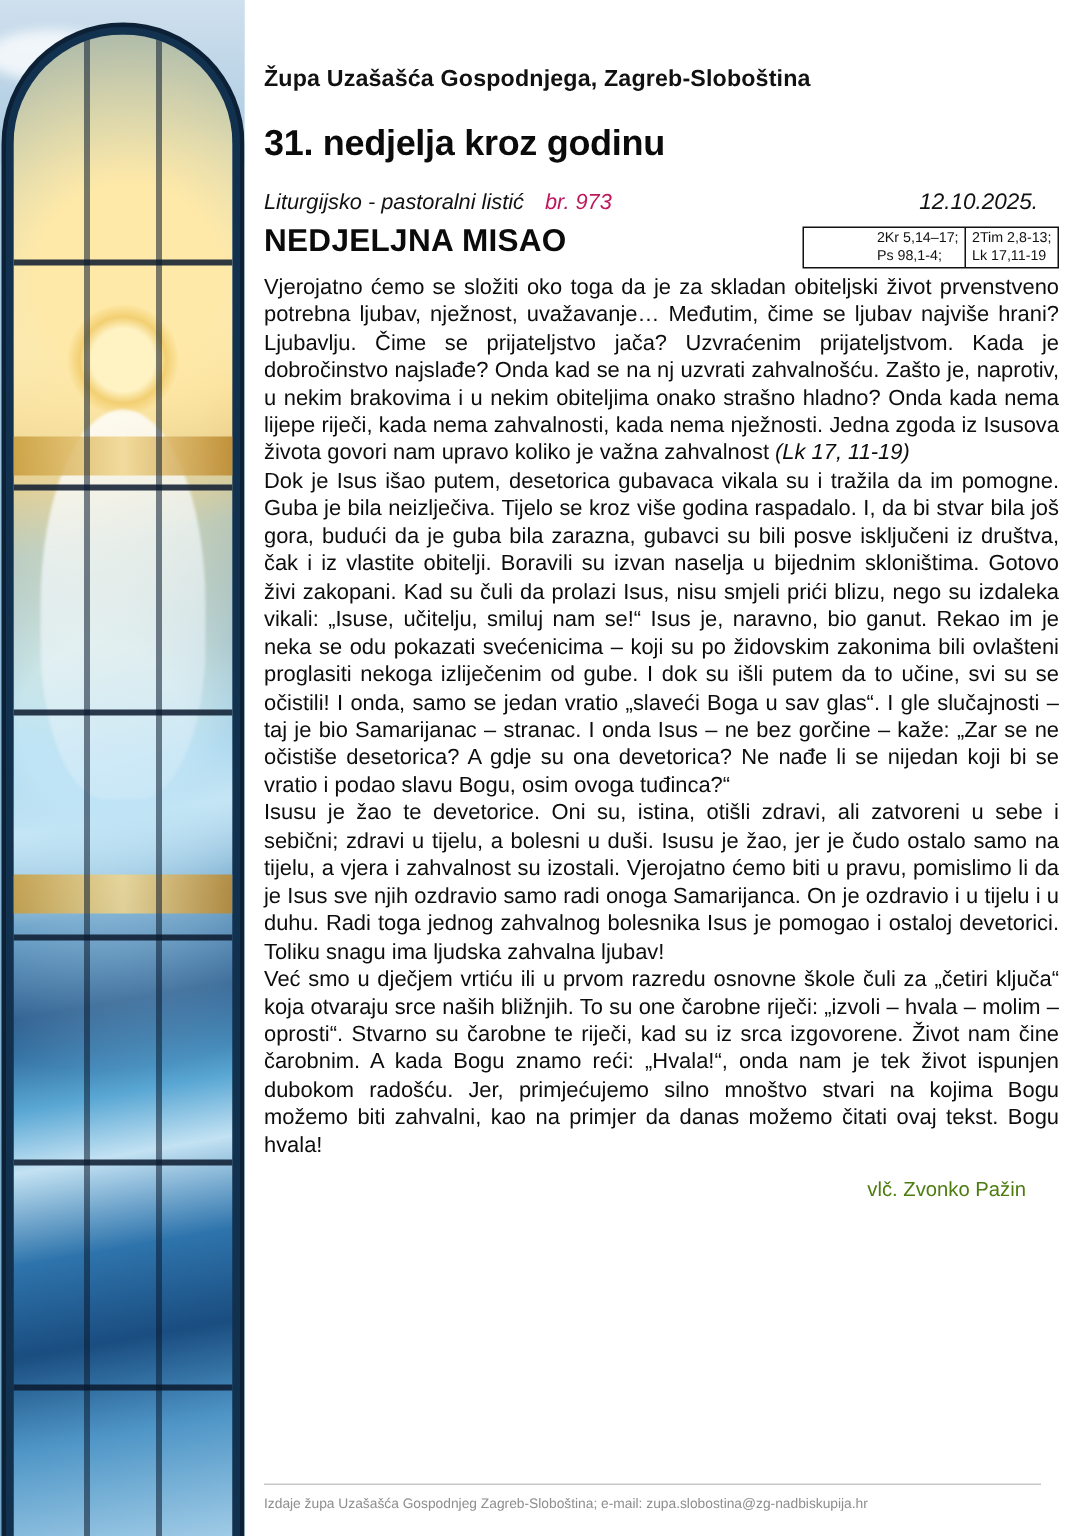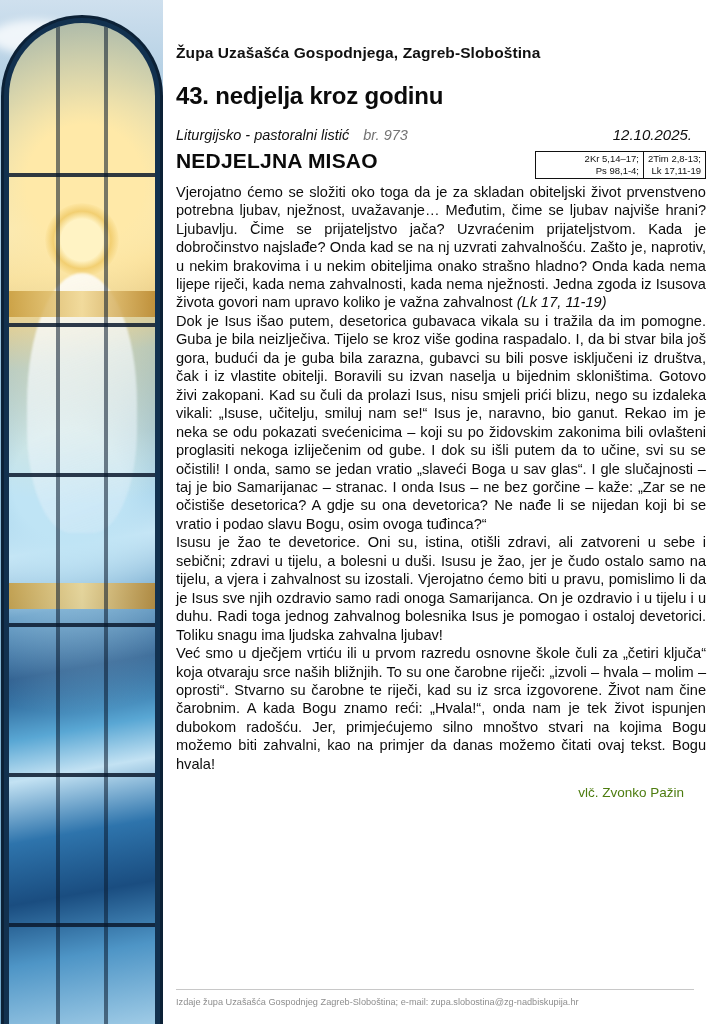--- a/index.html
+++ b/index.html
@@ -139,35 +139,34 @@
     align-items: baseline;
     margin: 0 0 6px 0;
     font-style: italic;
   }
   .meta-left {
     font-size: 14.5px;
     color: #111;
   }
   .meta-issue {
     font-size: 14.5px;
-    color: #737373;
+    color: #be185d;
     margin-left: 14px;
   }
   .meta-date {
     font-size: 15px;
     color: #111;
     margin-left: auto;
     padding-right: 14px;
   }
 
   .titlerow {
     display: flex;
     align-items: flex-start;
     margin: 0 0 4px 0;
-    text-align: right;
   }
   .section-title {
     font-size: 21px;
     font-weight: bold;
     color: #0b0b0b;
     letter-spacing: 0.2px;
   }
   .refs {
     margin-left: auto;
     display: flex;
@@ -239,21 +238,21 @@
         <div class="lead-v" style="left:47px;"></div>
         <div class="lead-v" style="left:95px;"></div>
       </div>
     </div>
   </div>
 
   <div id="content">
 
     <div class="parish">Župa Uzašašća Gospodnjega, Zagreb-Sloboština</div>
 
-    <h1 class="headline">43. nedjelja kroz godinu</h1>
+    <h1 class="headline">31. nedjelja kroz godinu</h1>
 
     <div class="metarow">
       <span class="meta-left">Liturgijsko - pastoralni listić</span>
       <span class="meta-issue">br. 973</span>
       <span class="meta-date">12.10.2025.</span>
     </div>
 
     <div class="titlerow">
       <span class="section-title">NEDJELJNA MISAO</span>
       <span class="refs">

